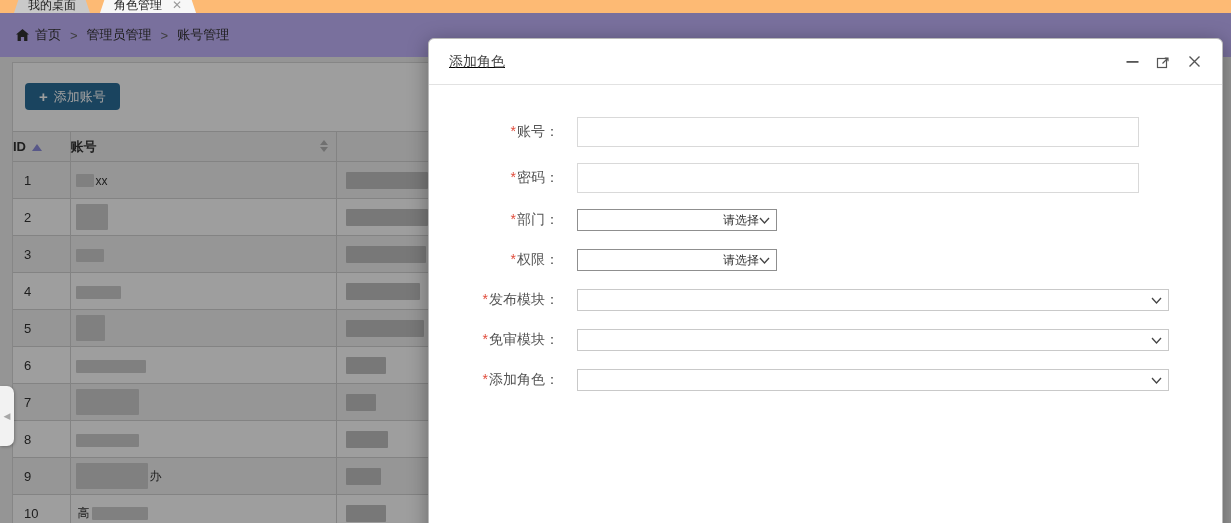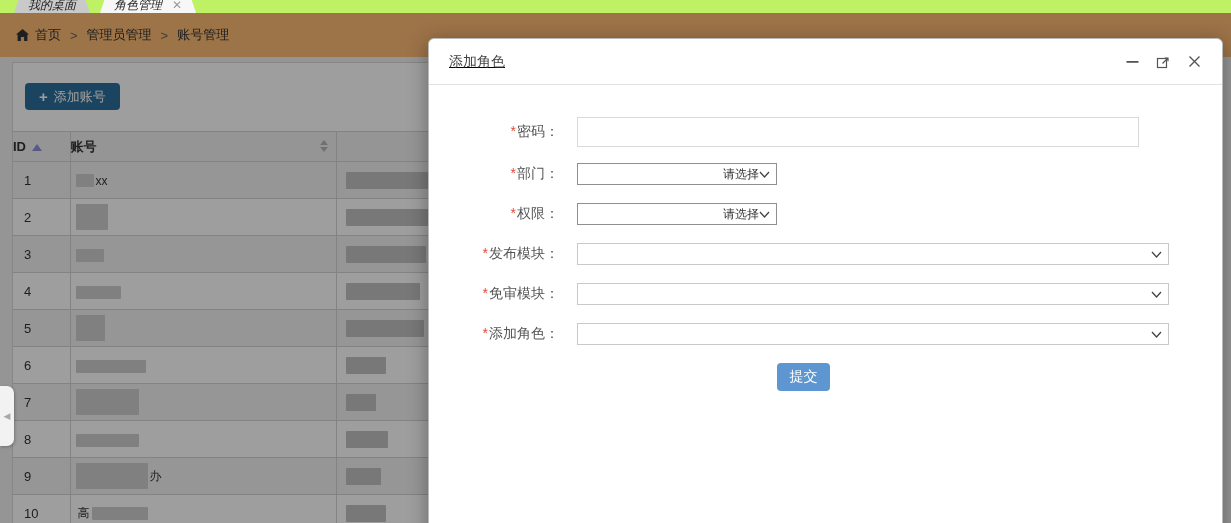--- a/index.html
+++ b/index.html
@@ -1,29 +1,29 @@
 <!DOCTYPE html>
 <html><head>
 <meta charset="utf-8">
 <style>
   * { margin:0; padding:0; box-sizing:border-box; }
   html,body { width:1231px; height:523px; overflow:hidden; }
   body { font-family:"Liberation Sans","DejaVu Sans",sans-serif; background:#f1f1f1; position:relative; }
 
   
-  .tabstrip { position:absolute; top:0; left:0; right:0; height:13px; background:#bef264; z-index:10;font-style:italic; }
+  .tabstrip { position:absolute; top:0; left:0; right:0; height:13px; background:#fdba74; z-index:10; }
   .tab { position:absolute; top:-11px; height:24px; padding:8px 14px 0 14px; font-size:12px; color:#222;
          clip-path:polygon(8px 0, calc(100% - 8px) 0, 100% 100%, 0 100%); white-space:nowrap; cursor:default; }
   .tab.inactive { left:14px; background:#c9c9c9; }
   .tab.active   { left:100px; background:#f7f7f7; }
   .tab .x { color:#9a9a9a; margin-left:10px; font-size:12px; }
 
   
   .page { position:absolute; inset:13px 0 0 0; }
-  .breadcrumb { height:44px; display:flex; align-items:center; padding-left:16px; background:#fdba74;
+  .breadcrumb { height:44px; display:flex; align-items:center; padding-left:16px; background:#c4b5fd;
                 font-size:13px; color:#333; }
   .breadcrumb svg { margin-right:6px; }
   .crumb-sep { color:#666; margin:0 9px; }
   .panel { position:absolute; top:49px; left:12px; right:12px; height:600px; background:#fff; border:1px solid #d8d8d8; }
   .addbtn { display:inline-flex; align-items:center; margin:20px 0 0 12px; height:27px; padding:0 14px;
             background:#2b6e99; color:#fff; font-size:13px; border:none; border-radius:4px; cursor:pointer; }
   .addbtn .plus { font-size:15px; margin-right:6px; font-weight:bold; }
   table { border-collapse:collapse; width:100%; margin-top:21px; font-size:13px; color:#333; table-layout:fixed; }
   th,td { border:1px solid #d4d4d4; border-left:none; }
   th:last-child, td:last-child { border-right:none; }
@@ -197,20 +197,24 @@
       </div>
       <div class="m-ctrl">
         <svg width="13" height="13" viewBox="0 0 13 13" stroke="#555" stroke-width="1.4">
             <path d="M1.5 1.5l10 10M11.5 1.5l-10 10"></path>
           </svg>
       </div>
     </div>
   </div>
   <div class="m-body" id="form-body">
       <div class="frow">
+        <div class="flabel"><span class="req">*</span><span>账号：</span></div>
+        <input class="text-input" type="text" style="">
+      </div>
+      <div class="frow">
         <div class="flabel"><span class="req">*</span><span>密码：</span></div>
         <input class="text-input" type="text" style="">
       </div>
       <div class="frow sel-row">
         <div class="flabel"><span class="req">*</span><span>部门：</span></div>
         <div class="sel sel-small">
           <span class="val">请选择</span>
           <span><svg width="11" height="7" viewBox="0 0 11 7" fill="none" stroke="#444" stroke-width="1.3">
               <path d="M1 1l4.5 5L10 1"></path>
             </svg></span>
@@ -245,15 +249,14 @@
       </div>
       <div class="frow sel-row">
         <div class="flabel"><span class="req">*</span><span>添加角色：</span></div>
         <div class="sel sel-wide">
           <span class="val"></span>
           <span><svg width="11" height="7" viewBox="0 0 11 7" fill="none" stroke="#444" stroke-width="1.3">
               <path d="M1 1l4.5 5L10 1"></path>
             </svg></span>
         </div>
       </div>
-      <div class="submit-row"><button class="submitbtn">提交</button></div>
     </div>
 </div>
 
 </body></html>

